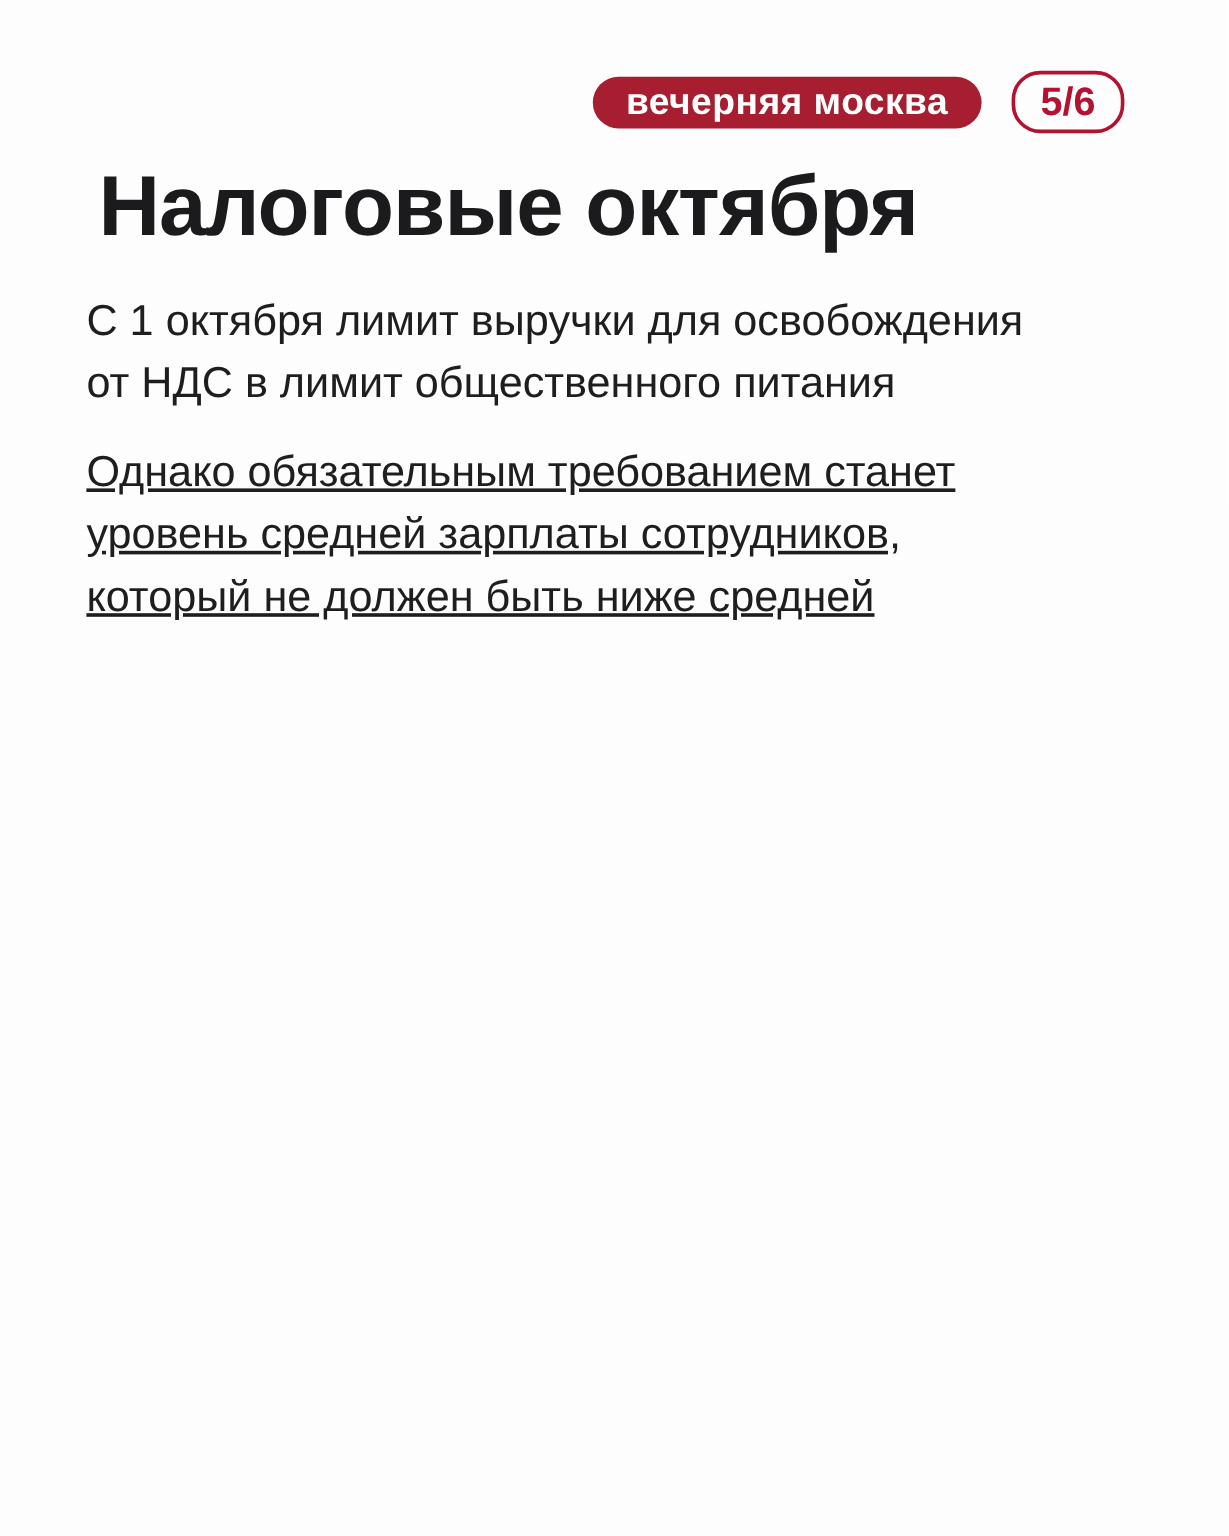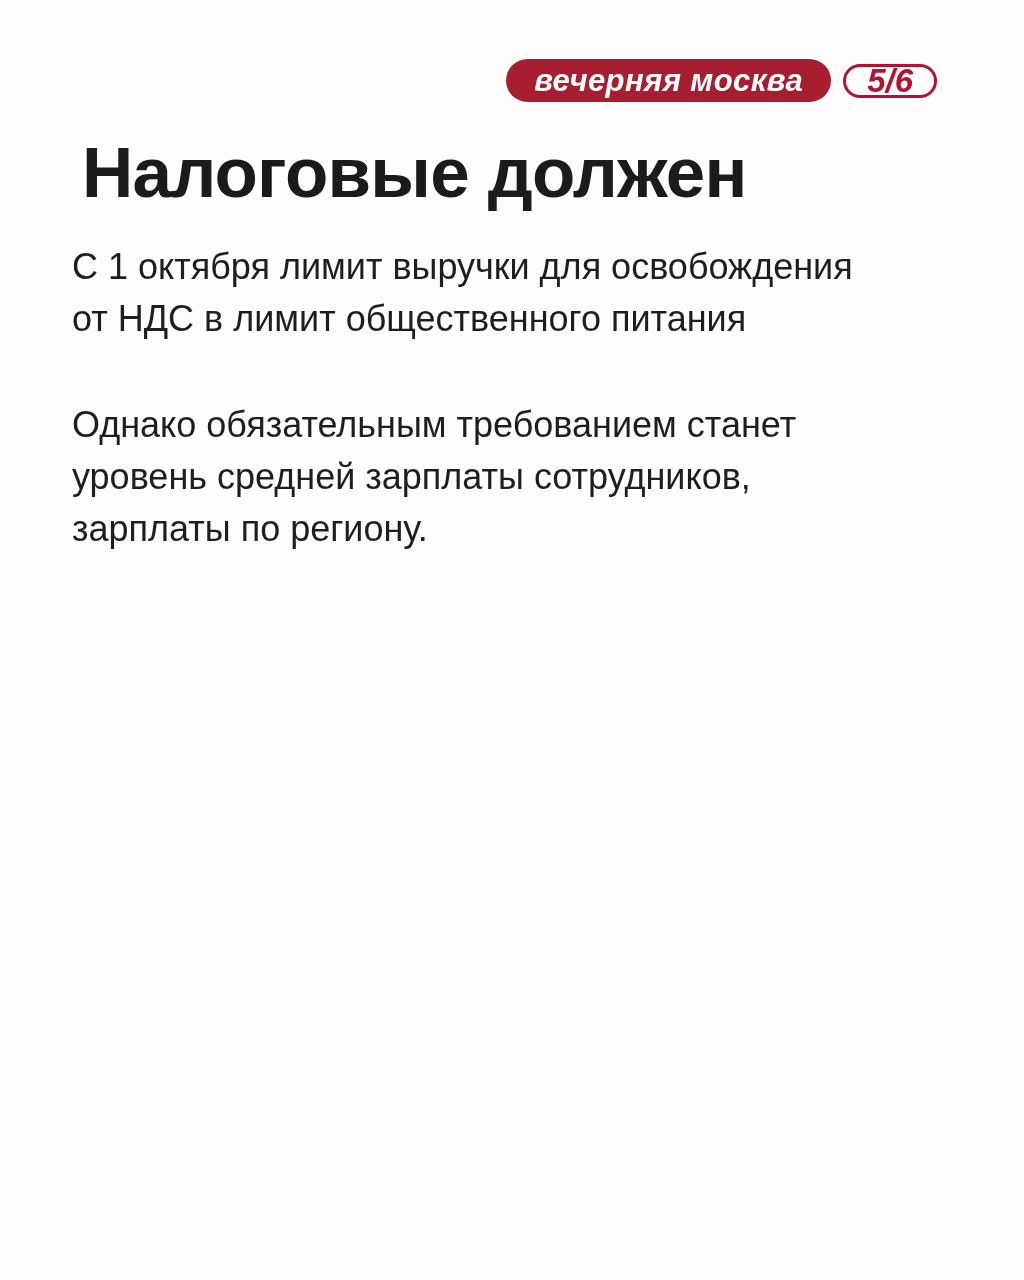--- a/index.html
+++ b/index.html
@@ -17,41 +17,40 @@
     background: var(--page-bg);
     font-family: "Liberation Sans", sans-serif;
     overflow: hidden;
   }
   .header {
     position: absolute;
     top: 59px;
     right: 87px;
     display: flex;
     align-items: center;
-    gap: 12px;
-    font-style: italic;
+    gap: 25px;
   }
   .brand-badge {
     background: var(--badge-bg);
     color: #ffffff;
     height: 43px;
     padding: 0 28px;
     border-radius: 22px;
     display: flex;
     align-items: center;
     font-size: 31px;
     font-weight: 600;
     letter-spacing: 0.4px;
     white-space: nowrap;
   }
   .page-pill {
     border: 3px solid var(--accent);
     color: var(--accent);
     background: transparent;
-    height: 34px;
+    height: 52px;
     padding: 0 21px;
     border-radius: 24px;
     display: flex;
     align-items: center;
     font-size: 33px;
     font-weight: 600;
     white-space: nowrap;
   }
   .title {
     position: absolute;
@@ -72,46 +71,46 @@
     color: var(--ink);
     font-size: 36px;
     line-height: 52px;
     font-weight: 400;
   }
   .text-line { white-space: nowrap; }
   .accent {
     color: var(--accent);
     font-weight: 700;
   }
-  .para-second { margin-top: 54px; }
+  .para-second { margin-top: 22px; text-decoration: underline; }
 </style>
 </head>
 <body>
 
 <div class="page">
 
   <div class="header">
     <div class="brand-badge">
       <span>вечерняя москва</span>
     </div>
     <div class="page-pill">
       <span>5/6</span>
     </div>
   </div>
 
-  <h1 class="title">Налоговые должен</h1>
+  <h1 class="title">Налоговые октября</h1>
 
   <div class="content">
 
     <div>
       <div class="text-line">С 1 октября лимит выручки для освобождения</div>
       <div class="text-line">от НДС в лимит общественного питания</div>
     </div>
 
     <div class="para-second">
       <div class="text-line">Однако обязательным требованием станет</div>
       <div class="text-line">уровень средней зарплаты сотрудников,</div>
-      <div class="text-line">зарплаты по региону.</div>
+      <div class="text-line">который не должен быть ниже средней</div>
     </div>
 
   </div>
 
 </div>
 
 </body></html>

